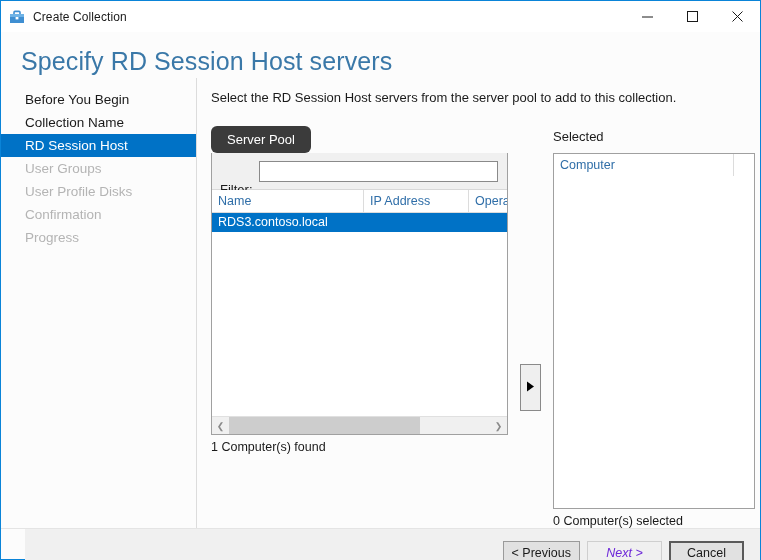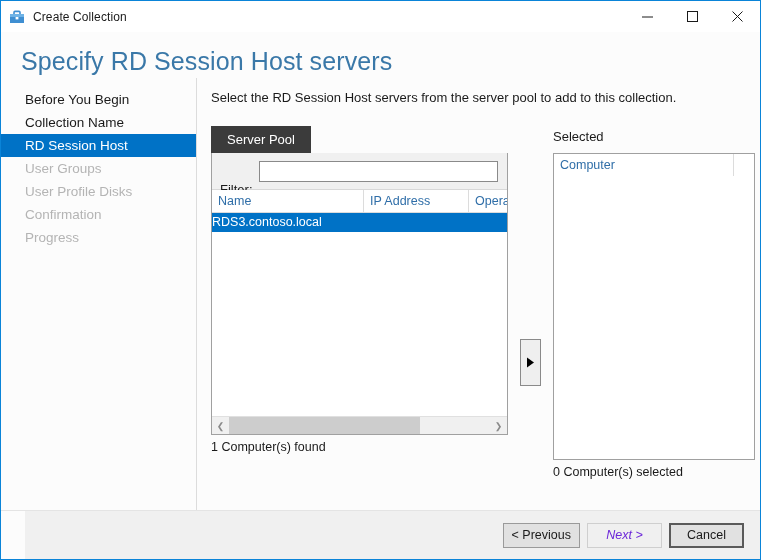--- a/index.html
+++ b/index.html
@@ -146,20 +146,21 @@
   .tab {
     background: #3b3b3b;
     color: #ffffff;
     font-size: 13px;
     padding: 0 16px;
     display: flex;
     align-items: center;
     cursor: default;
     min-width: 60px;
     justify-content: center;
+    border-radius: 6px;
   }
   .pool-box {
     border: 1px solid #a0a0a0;
     border-top: none;
     background: #ffffff;
     box-sizing: border-box;
     width: 297px;
     height: 282px;
     display: flex;
     flex-direction: column;
@@ -219,20 +220,21 @@
   .grid-body {
     flex: 1 1 auto;
     overflow: hidden;
     background: #ffffff;
     position: relative;
   }
   .grid-row {
     height: 19px;
     line-height: 19px;
     font-size: 12.5px;
+    padding-left: 6px;
     color: #1a1a1a;
     white-space: nowrap;
     cursor: default;
   }
   .grid-row.selected {
     background: #0072c6;
     color: #ffffff;
   }
 
   .hscroll {
@@ -305,21 +307,21 @@
     font-size: 13px;
     color: #1a1a1a;
     height: 27px;
     line-height: 22px;
   }
   .sel-box {
     border: 1px solid #a0a0a0;
     background: #ffffff;
     box-sizing: border-box;
     width: 202px;
-    height: 307px;
+    height: 356px;
     position: relative;
     overflow: hidden;
   }
   .sel-head {
     height: 22px;
     display: flex;
     overflow: hidden;
   }
   .sel-col-head {
     font-size: 12.5px;

